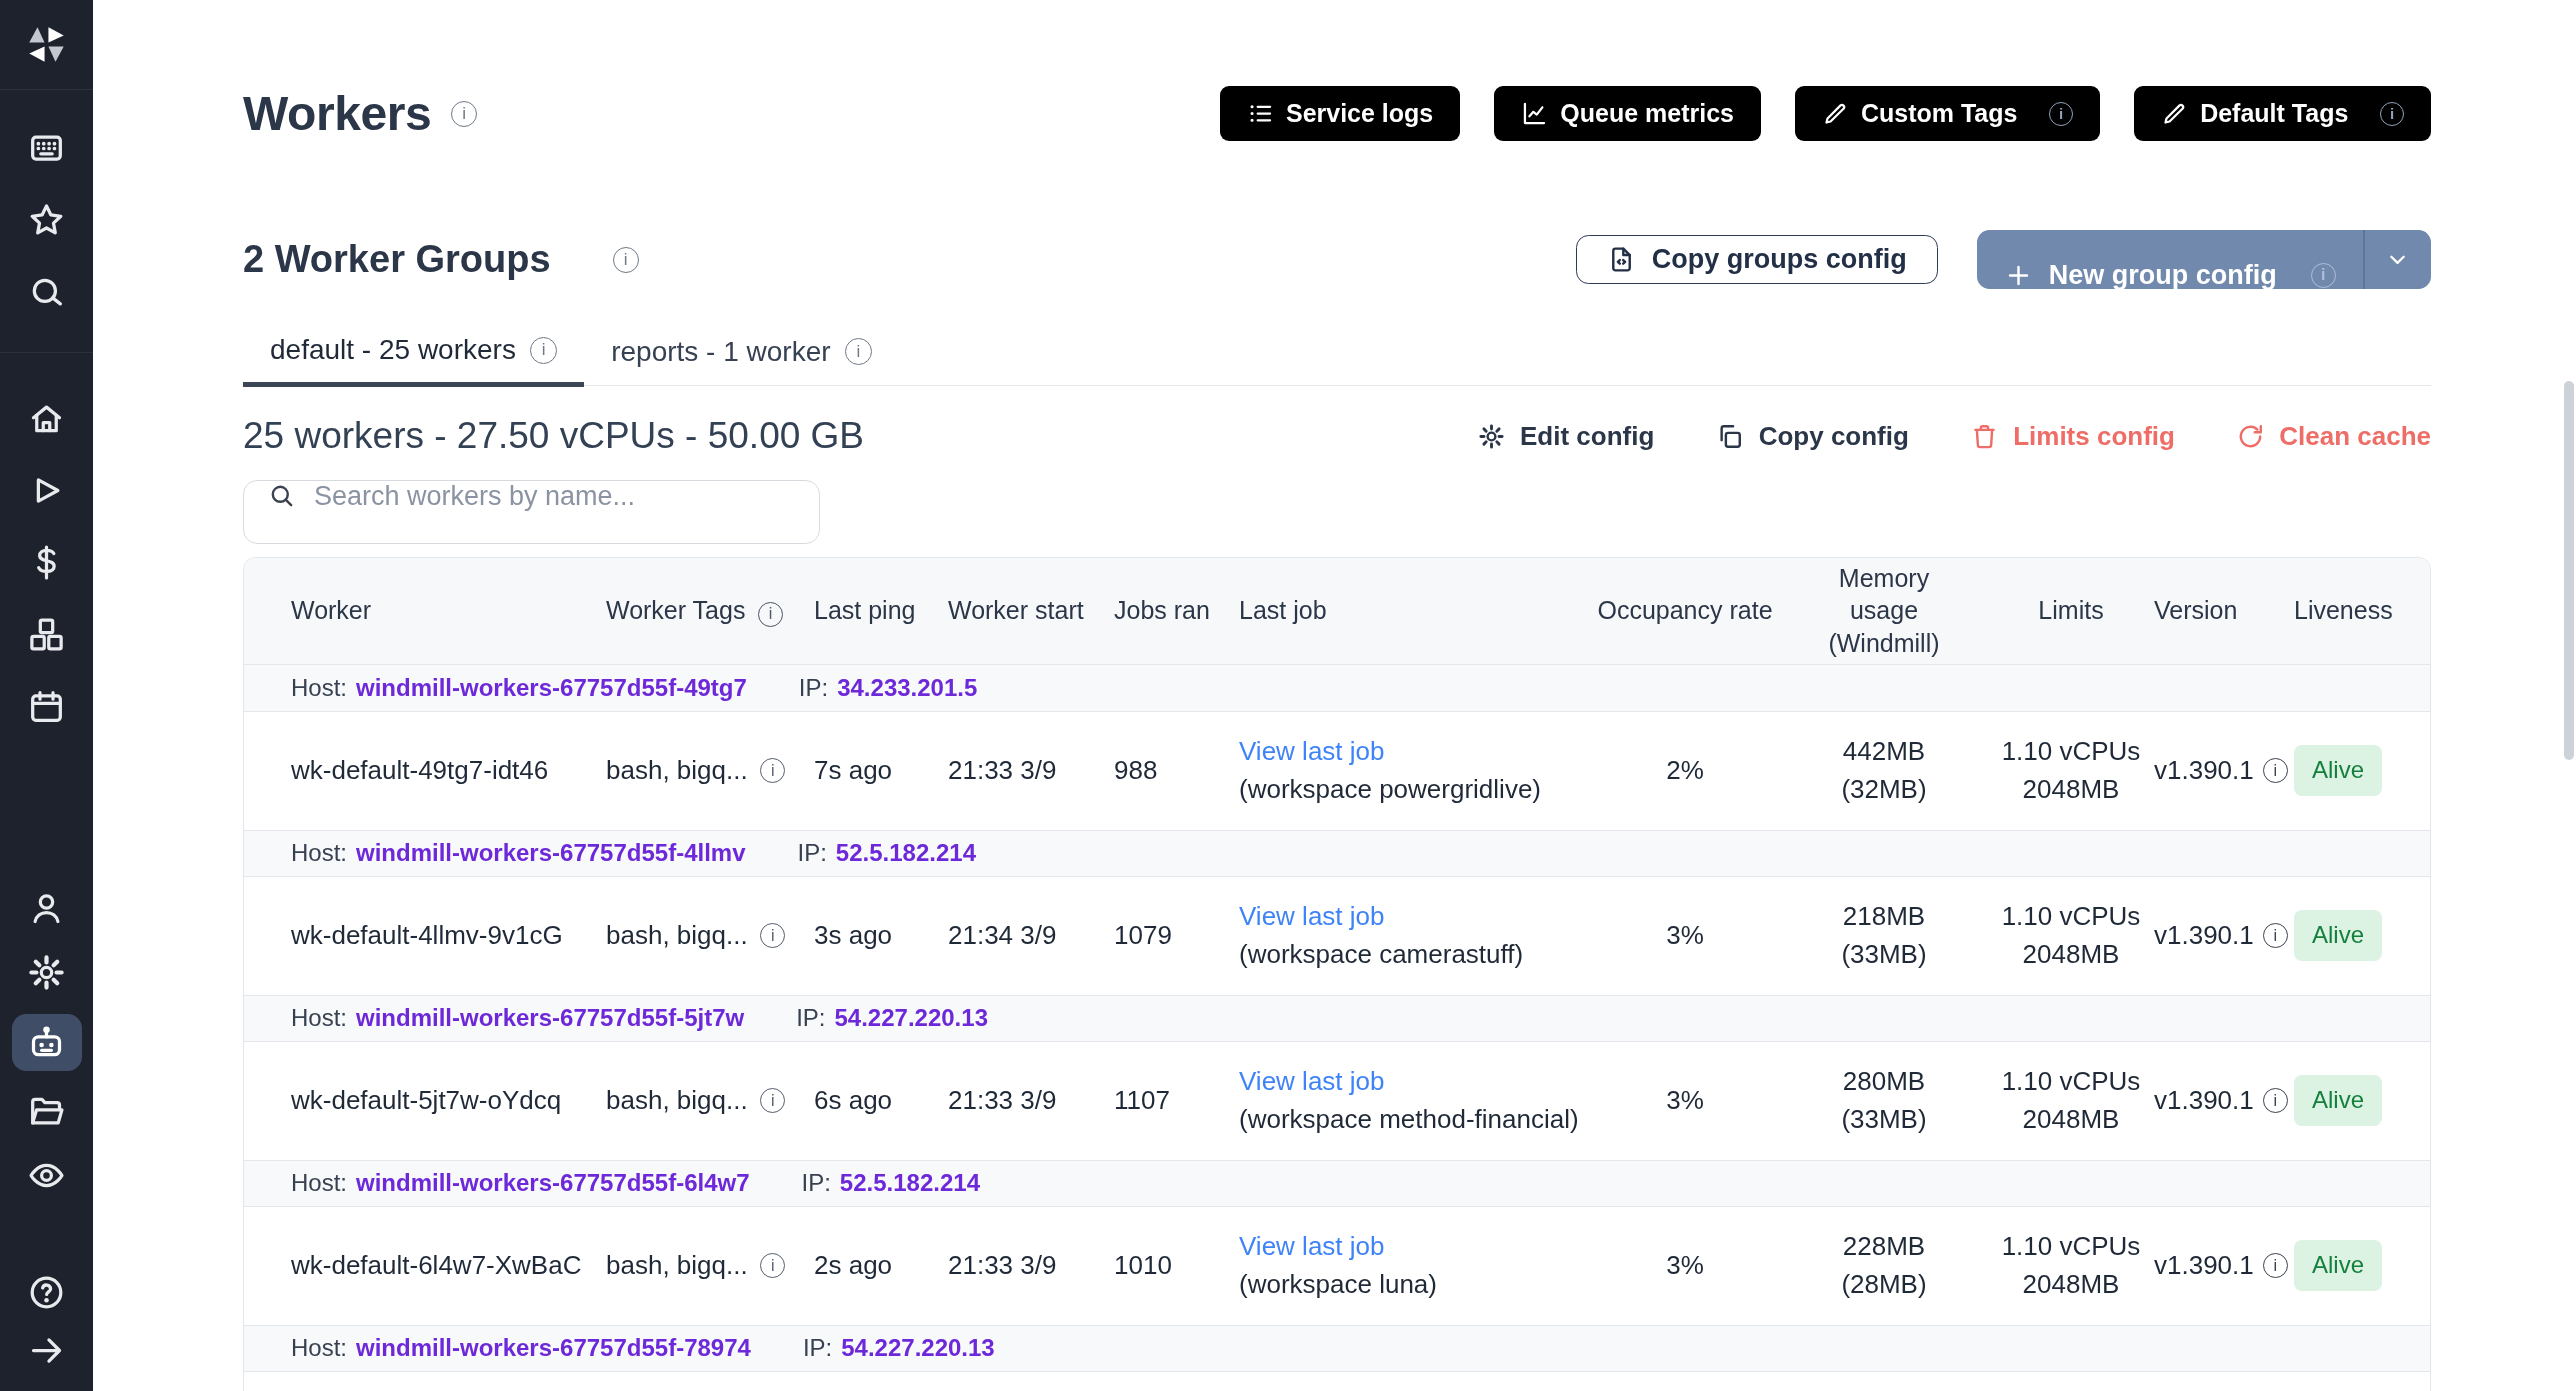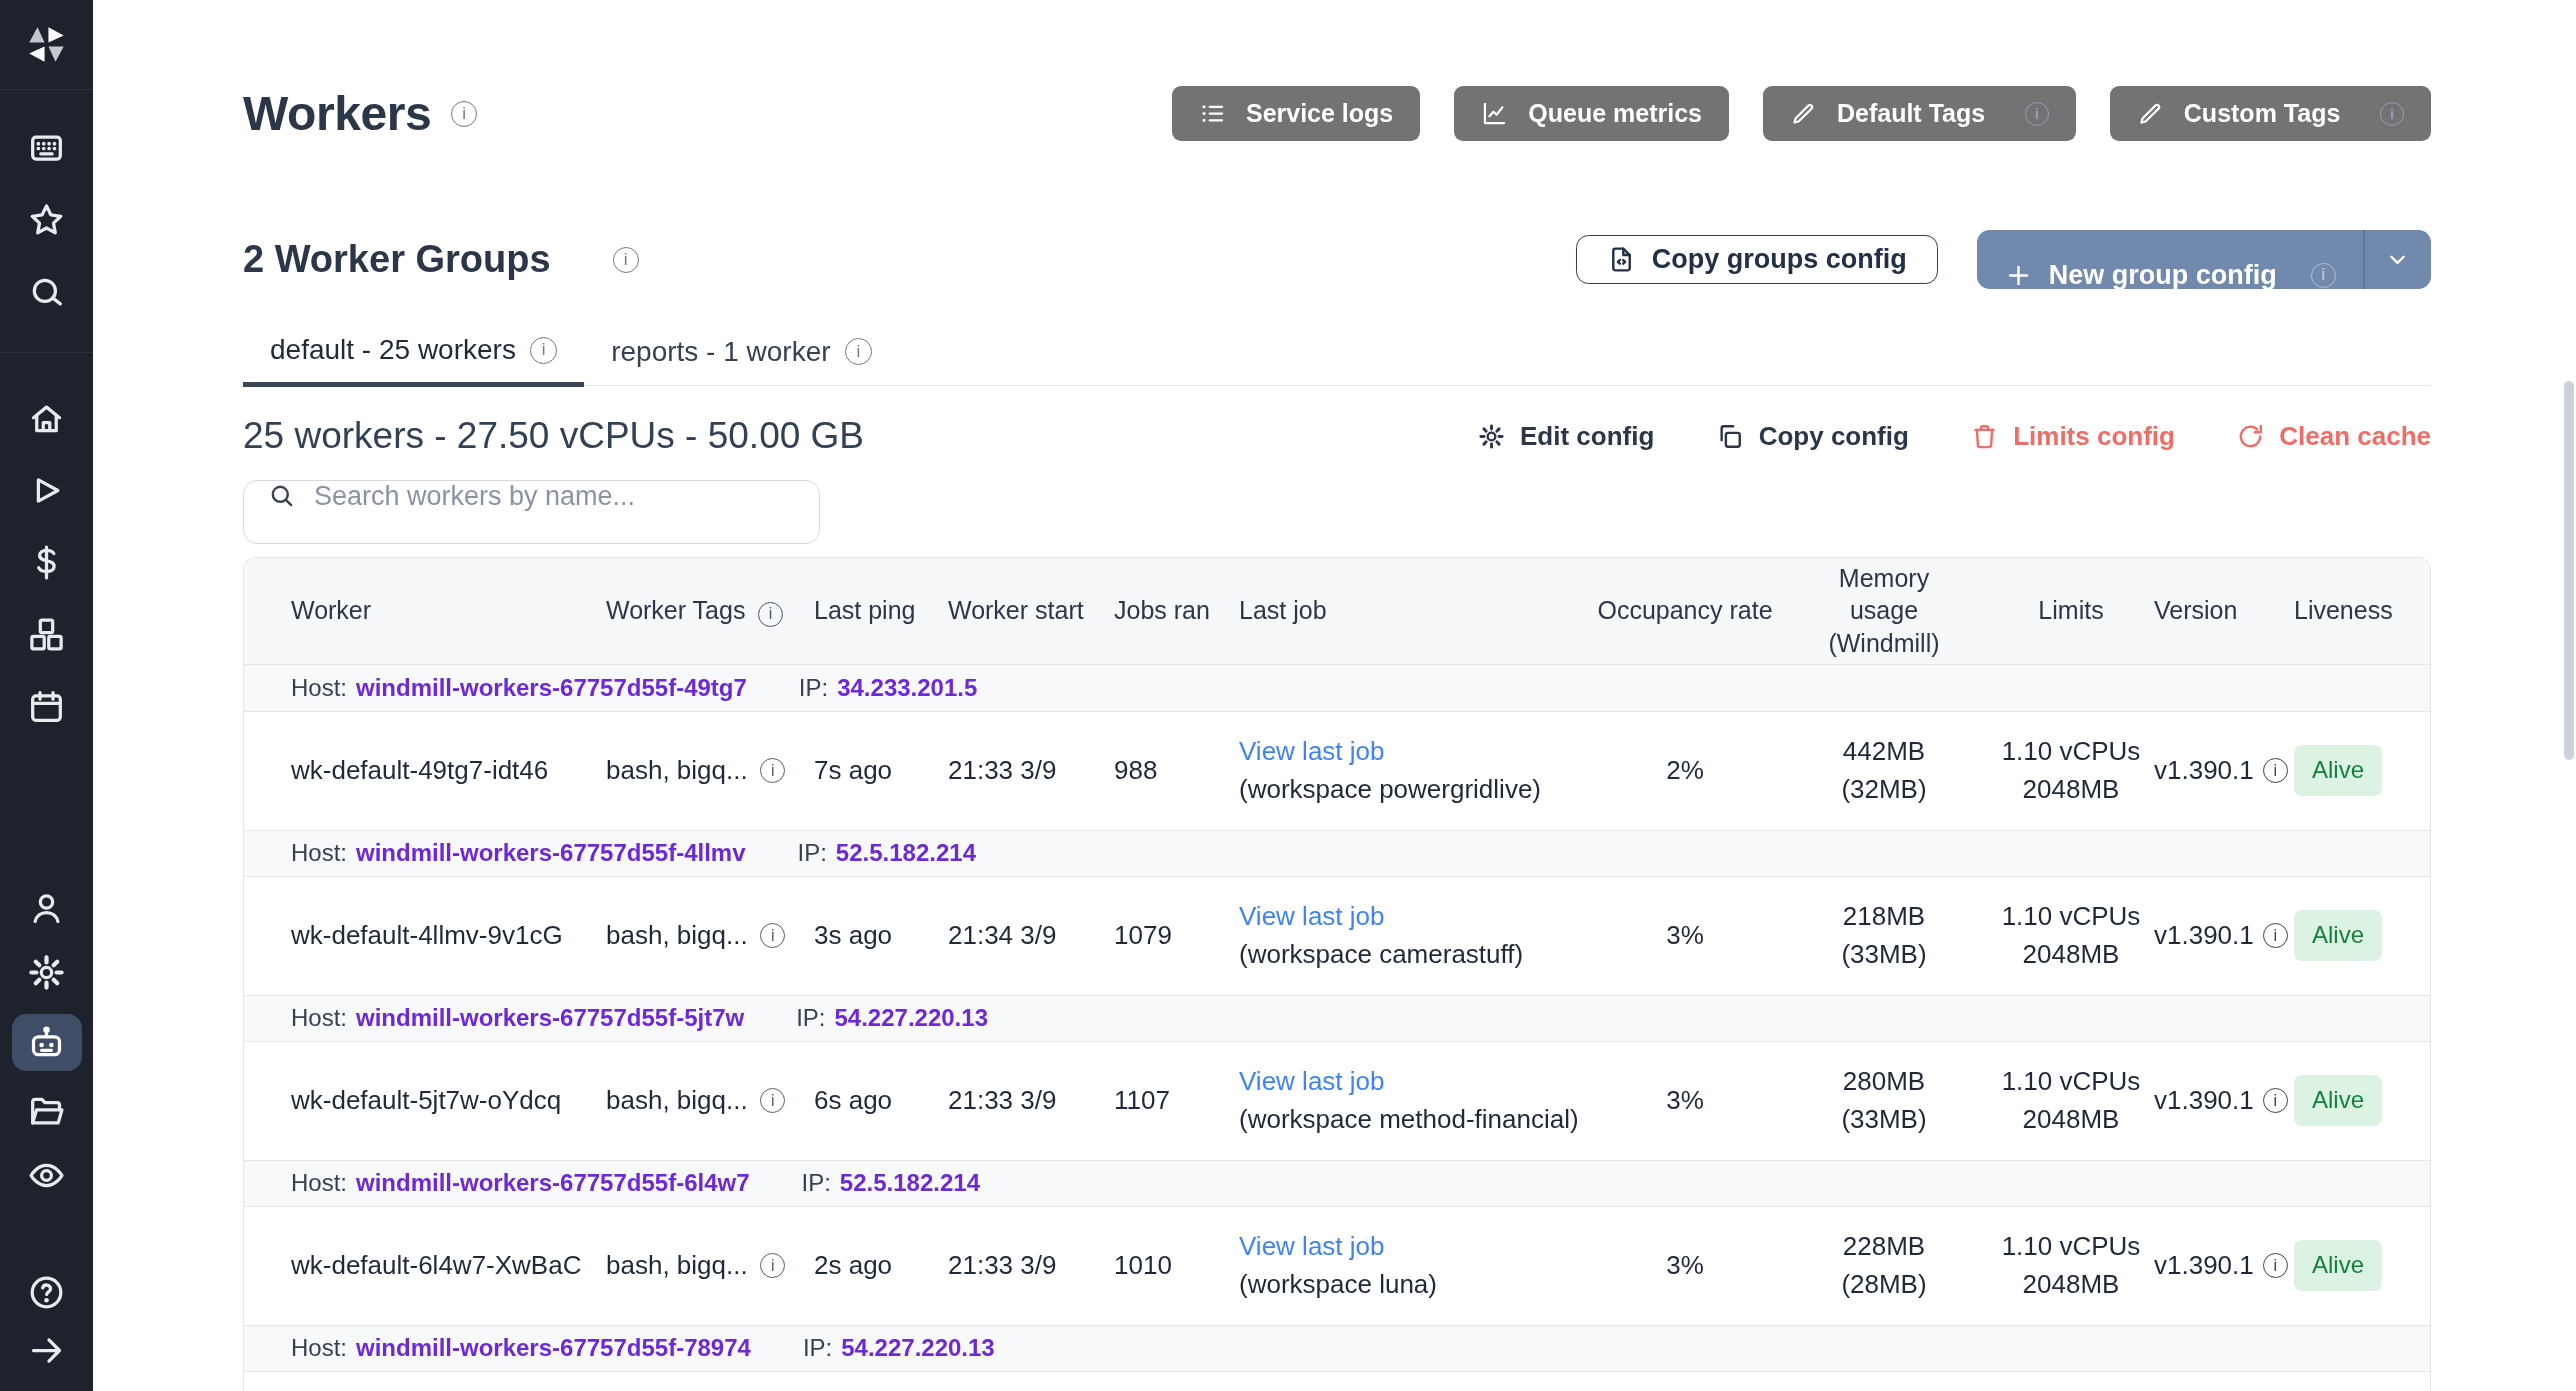--- a/index.html
+++ b/index.html
@@ -24,21 +24,21 @@
   .main { flex:1; padding:0 145px 0 150px; position:relative; }
 
   .title-row { margin-top:86px; display:flex; align-items:center; }
   .page-title { font-size:48px; font-weight:700; color:#2b3648; letter-spacing:-0.4px; }
   .info-i { display:inline-flex; width:26px; height:26px; border:1.8px solid currentColor;
     border-radius:50%; align-items:center; justify-content:center; font-size:17px;
     color:#6e7886; flex-shrink:0; }
   .info-i::before { content:"i"; }
   .title-row .info-i { margin-left:19.7px; }
   .hdr-buttons { margin-left:auto; display:flex; gap:34px; }
-  .btn-dark { display:flex; align-items:center; gap:20px; background:#737373; color:#fff;
+  .btn-dark { display:flex; align-items:center; gap:12px; background:#000000; color:#fff;
     border:none; border-radius:9px; height:55px; padding:0 27px; font-size:25px; font-weight:700;
     font-family:inherit; cursor:pointer; }
   .btn-dark svg { width:27px; height:27px; }
   .btn-dark .info-i { color:#93a2ba; width:24px; height:24px; font-size:15px; }
 
   .groups-row { margin-top:89px; display:flex; align-items:center;gap:44px; }
   .section-title { font-size:38px; font-weight:700; color:#2b3648; }
   .groups-row .info-i { margin-left:18px; }
   .groups-actions { margin-left:auto; display:flex; gap:39px; align-items:center; }
   .btn-outline { display:flex; align-items:center; gap:16px; background:#fff; color:#222f46;
@@ -253,28 +253,28 @@
           <svg viewBox="0 0 24 24">
               <path d="M3.5 3.5v17h17"></path>
               <path d="M7.5 14.5l3.5-4 3 2.5 5-6.5"></path>
             </svg>
           <span>Queue metrics</span>
         </button>
         <button class="btn-dark">
           <svg viewBox="0 0 24 24">
               <path d="M4 20l.9-3.6L16.5 4.8a2 2 0 0 1 2.8 2.8L7.6 19.1 4 20Z"></path>
             </svg>
+          <span>Custom Tags</span>
+          <span class="info-i"></span>
+        </button>
+        <button class="btn-dark">
+          <svg viewBox="0 0 24 24">
+              <path d="M4 20l.9-3.6L16.5 4.8a2 2 0 0 1 2.8 2.8L7.6 19.1 4 20Z"></path>
+            </svg>
           <span>Default Tags</span>
-          <span class="info-i"></span>
-        </button>
-        <button class="btn-dark">
-          <svg viewBox="0 0 24 24">
-              <path d="M4 20l.9-3.6L16.5 4.8a2 2 0 0 1 2.8 2.8L7.6 19.1 4 20Z"></path>
-            </svg>
-          <span>Custom Tags</span>
           <span class="info-i"></span>
         </button>
       </div>
     </div>
 
     <div class="groups-row">
       <h2 class="section-title">2 Worker Groups</h2>
       <span class="info-i"></span>
       <div class="groups-actions">
         <button class="btn-outline">

